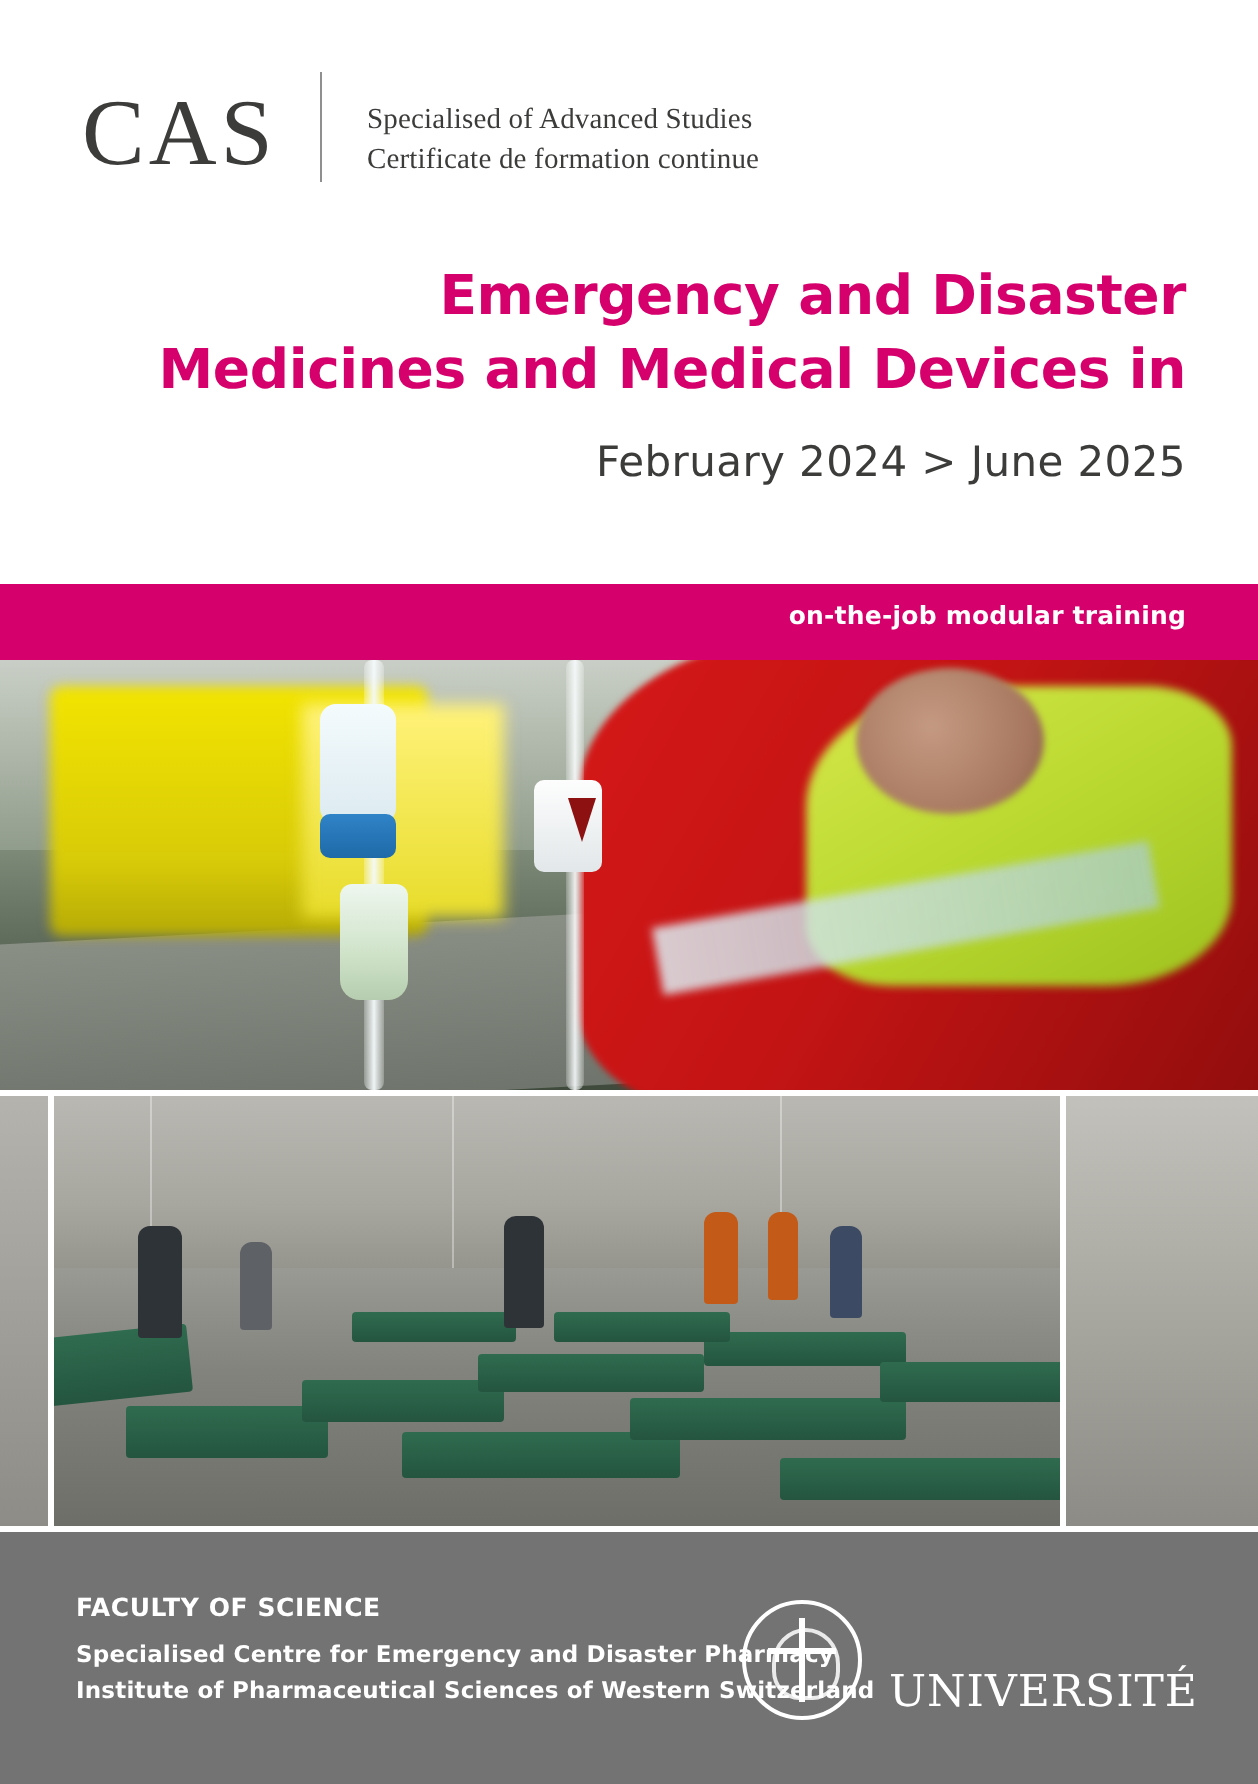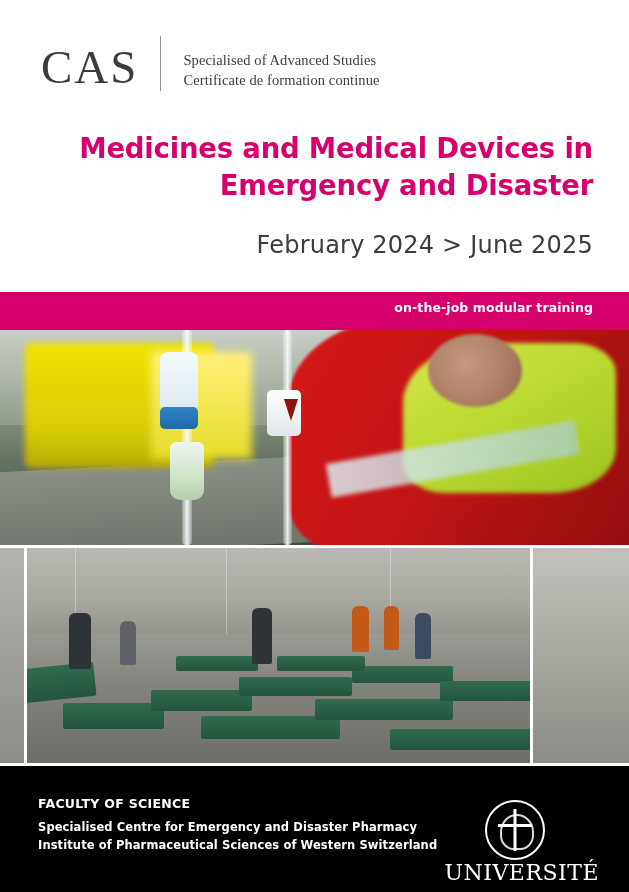--- a/index.html
+++ b/index.html
@@ -81,24 +81,24 @@
     color: #d6006d;
     font-family: "DejaVu Sans", sans-serif;
     font-size: 27.5px;
     font-weight: bold;
     line-height: 1.33;
     letter-spacing: -0.2px;
     margin: 0;
   }
 
   .date-line {
-    margin-top: 28px;
+    margin-top: 16px;
     color: #3c3c3b;
     font-family: "DejaVu Sans", sans-serif;
-    font-size: 24px;
+    font-size: 21px;
     font-weight: 400;
     letter-spacing: 0.2px;
   }
 
   
   .banner {
     position: absolute;
     left: 0;
     top: 292px;
     width: 629px;
@@ -317,21 +317,21 @@
     border-right: 3px solid #ffffff;
   }
 
   
   .footer {
     position: absolute;
     left: 0;
     top: 766px;
     width: 629px;
     height: 126px;
-    background: #000000;
+    background: #737373;
   }
   .footer-text {
     position: absolute;
     left: 38px;
     top: 30px;
     color: #ffffff;
   }
   .footer-faculty {
     font-family: "DejaVu Sans", sans-serif;
     font-size: 12.5px;
@@ -344,22 +344,21 @@
     font-size: 11.5px;
     font-weight: bold;
     line-height: 1.55;
     letter-spacing: 0.1px;
   }
   .unige {
     position: absolute;
     right: 30px;
     top: 34px;
     display: flex;
-    align-items: center;
-    flex-direction: column;
+    align-items: flex-end;
   }
   .unige-seal {
     width: 56px;
     height: 56px;
     border-radius: 50%;
     border: 2px solid #ffffff;
     position: relative;
     margin-right: 14px;
     flex: 0 0 auto;
   }
@@ -410,22 +409,22 @@
     <div class="cas-block">
       <div class="cas-word">CAS</div>
       <div class="cas-divider"></div>
       <div class="cas-sub">
         <div>Specialised of Advanced Studies</div>
         <div>Certificate de formation continue</div>
       </div>
     </div>
 
     <div class="title-area">
+      <div class="main-title">Emergency and Disaster</div>
       <div class="main-title">Medicines and Medical Devices in</div>
-      <div class="main-title">Emergency and Disaster</div>
       <div class="date-line">February 2024 &gt; June 2025</div>
     </div>
   </div>
 
   <div class="banner">
     <div class="banner-text">on-the-job modular training</div>
   </div>
 
   <div class="photo1">
     <div class="p1-sky"></div>

